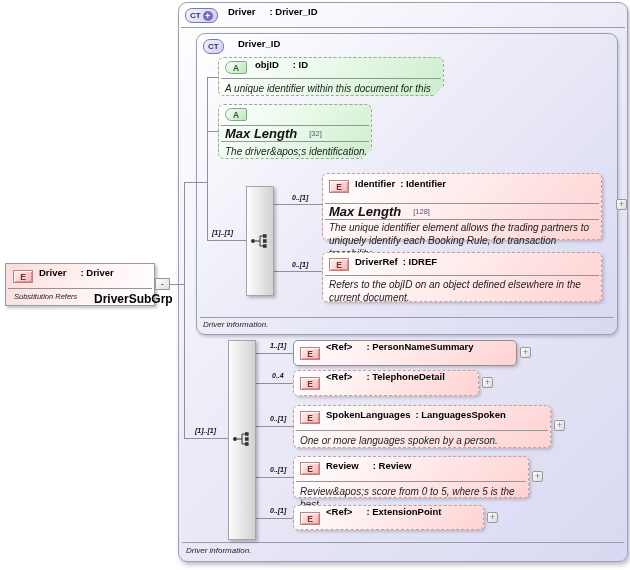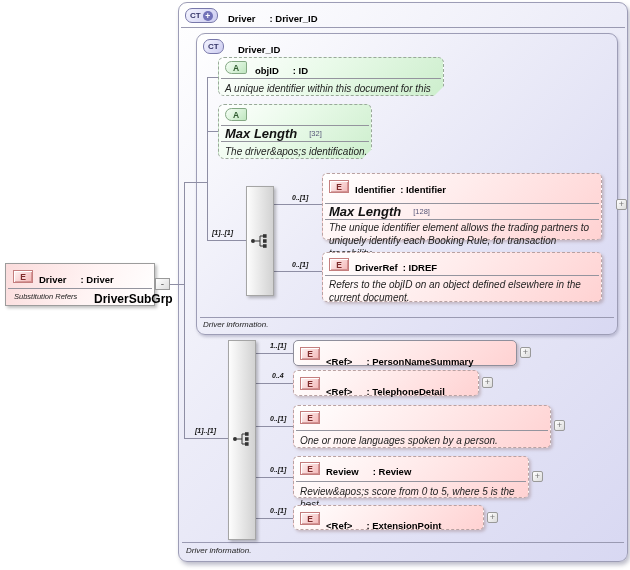--- a/index.html
+++ b/index.html
@@ -32,21 +32,21 @@
   .badge-e{width:20px;height:13px;font-size:8.5px;color:#7d2b2b;border:1px solid #c47e7e;
          background:linear-gradient(135deg,#fff4f4,#f3b6b6);
          box-shadow:inset 1px 1px 0 #ffffff,inset -1px -1px 0 rgba(150,60,60,0.35);}
   .badge-a{width:22px;height:13px;font-size:8.5px;color:#2f5a2f;border:1px solid #84a884;
          border-radius:7px 2px 2px 7px;background:linear-gradient(135deg,#f6fff6,#bfe6bf);}
   .badge-ct{height:15px;font-size:8px;color:#333366;border:1px solid #7878aa;border-radius:7px;
          background:linear-gradient(135deg,#f4f4ff,#ccccf0);padding:0 4px;}
   .plus-circle{display:inline-block;width:10px;height:10px;border-radius:50%;background:#7272b8;
          color:#fff;font-size:8.5px;line-height:10px;text-align:center;margin-left:2px;font-weight:bold;}
   
-  .hrow{position:absolute;display:flex;align-items:flex-end;white-space:pre;}
+  .hrow{position:absolute;display:flex;align-items:flex-start;white-space:pre;}
   .hname{font-weight:bold;font-size:9.5px;color:#000;}
   .htype{font-weight:bold;font-size:9.5px;color:#000;margin-left:14px;}
   .htype.tight{margin-left:5px;}
   .ann{position:absolute;font-style:italic;font-size:10px;color:#222;line-height:1.3;}
   .facet{position:absolute;display:flex;align-items:center;white-space:pre;}
   .facet .fl{font-style:italic;font-size:13px;color:#111;font-weight:bold;}
   .facet .fv{font-size:7.5px;color:#555577;margin-left:12px;}
   .card{position:absolute;font-size:7px;font-style:italic;font-weight:bold;color:#111;white-space:nowrap;}
   .ctext{position:absolute;font-style:italic;font-size:8px;color:#222;}
   
@@ -215,20 +215,24 @@
     <div class="hrow" style="left:32px;top:0;height:26px">
       <span class="hname">&lt;Ref&gt;</span>
       <span class="htype">: TelephoneDetail</span>
     </div>
   </div>
 
   <div class="pinkbox" style="left:293px;top:405px;width:258px;height:43px">
     <span class="badge badge-e" style="left:6px;top:5px">
       <span>E</span>
     </span>
+    <div class="hrow" style="left:32px;top:3px;height:17px">
+      <span class="hname">SpokenLanguages</span>
+      <span class="htype tight">: LanguagesSpoken</span>
+    </div>
     <div class="bsep" style="top:24px"></div>
     <span class="ann" style="left:6px;top:28px">One or more languages spoken by a person.</span>
   </div>
 
   <div class="pinkbox" style="left:293px;top:456px;width:236px;height:42px">
     <span class="badge badge-e" style="left:6px;top:5px">
       <span>E</span>
     </span>
     <div class="hrow" style="left:32px;top:3px;height:17px">
       <span class="hname">Review</span>

